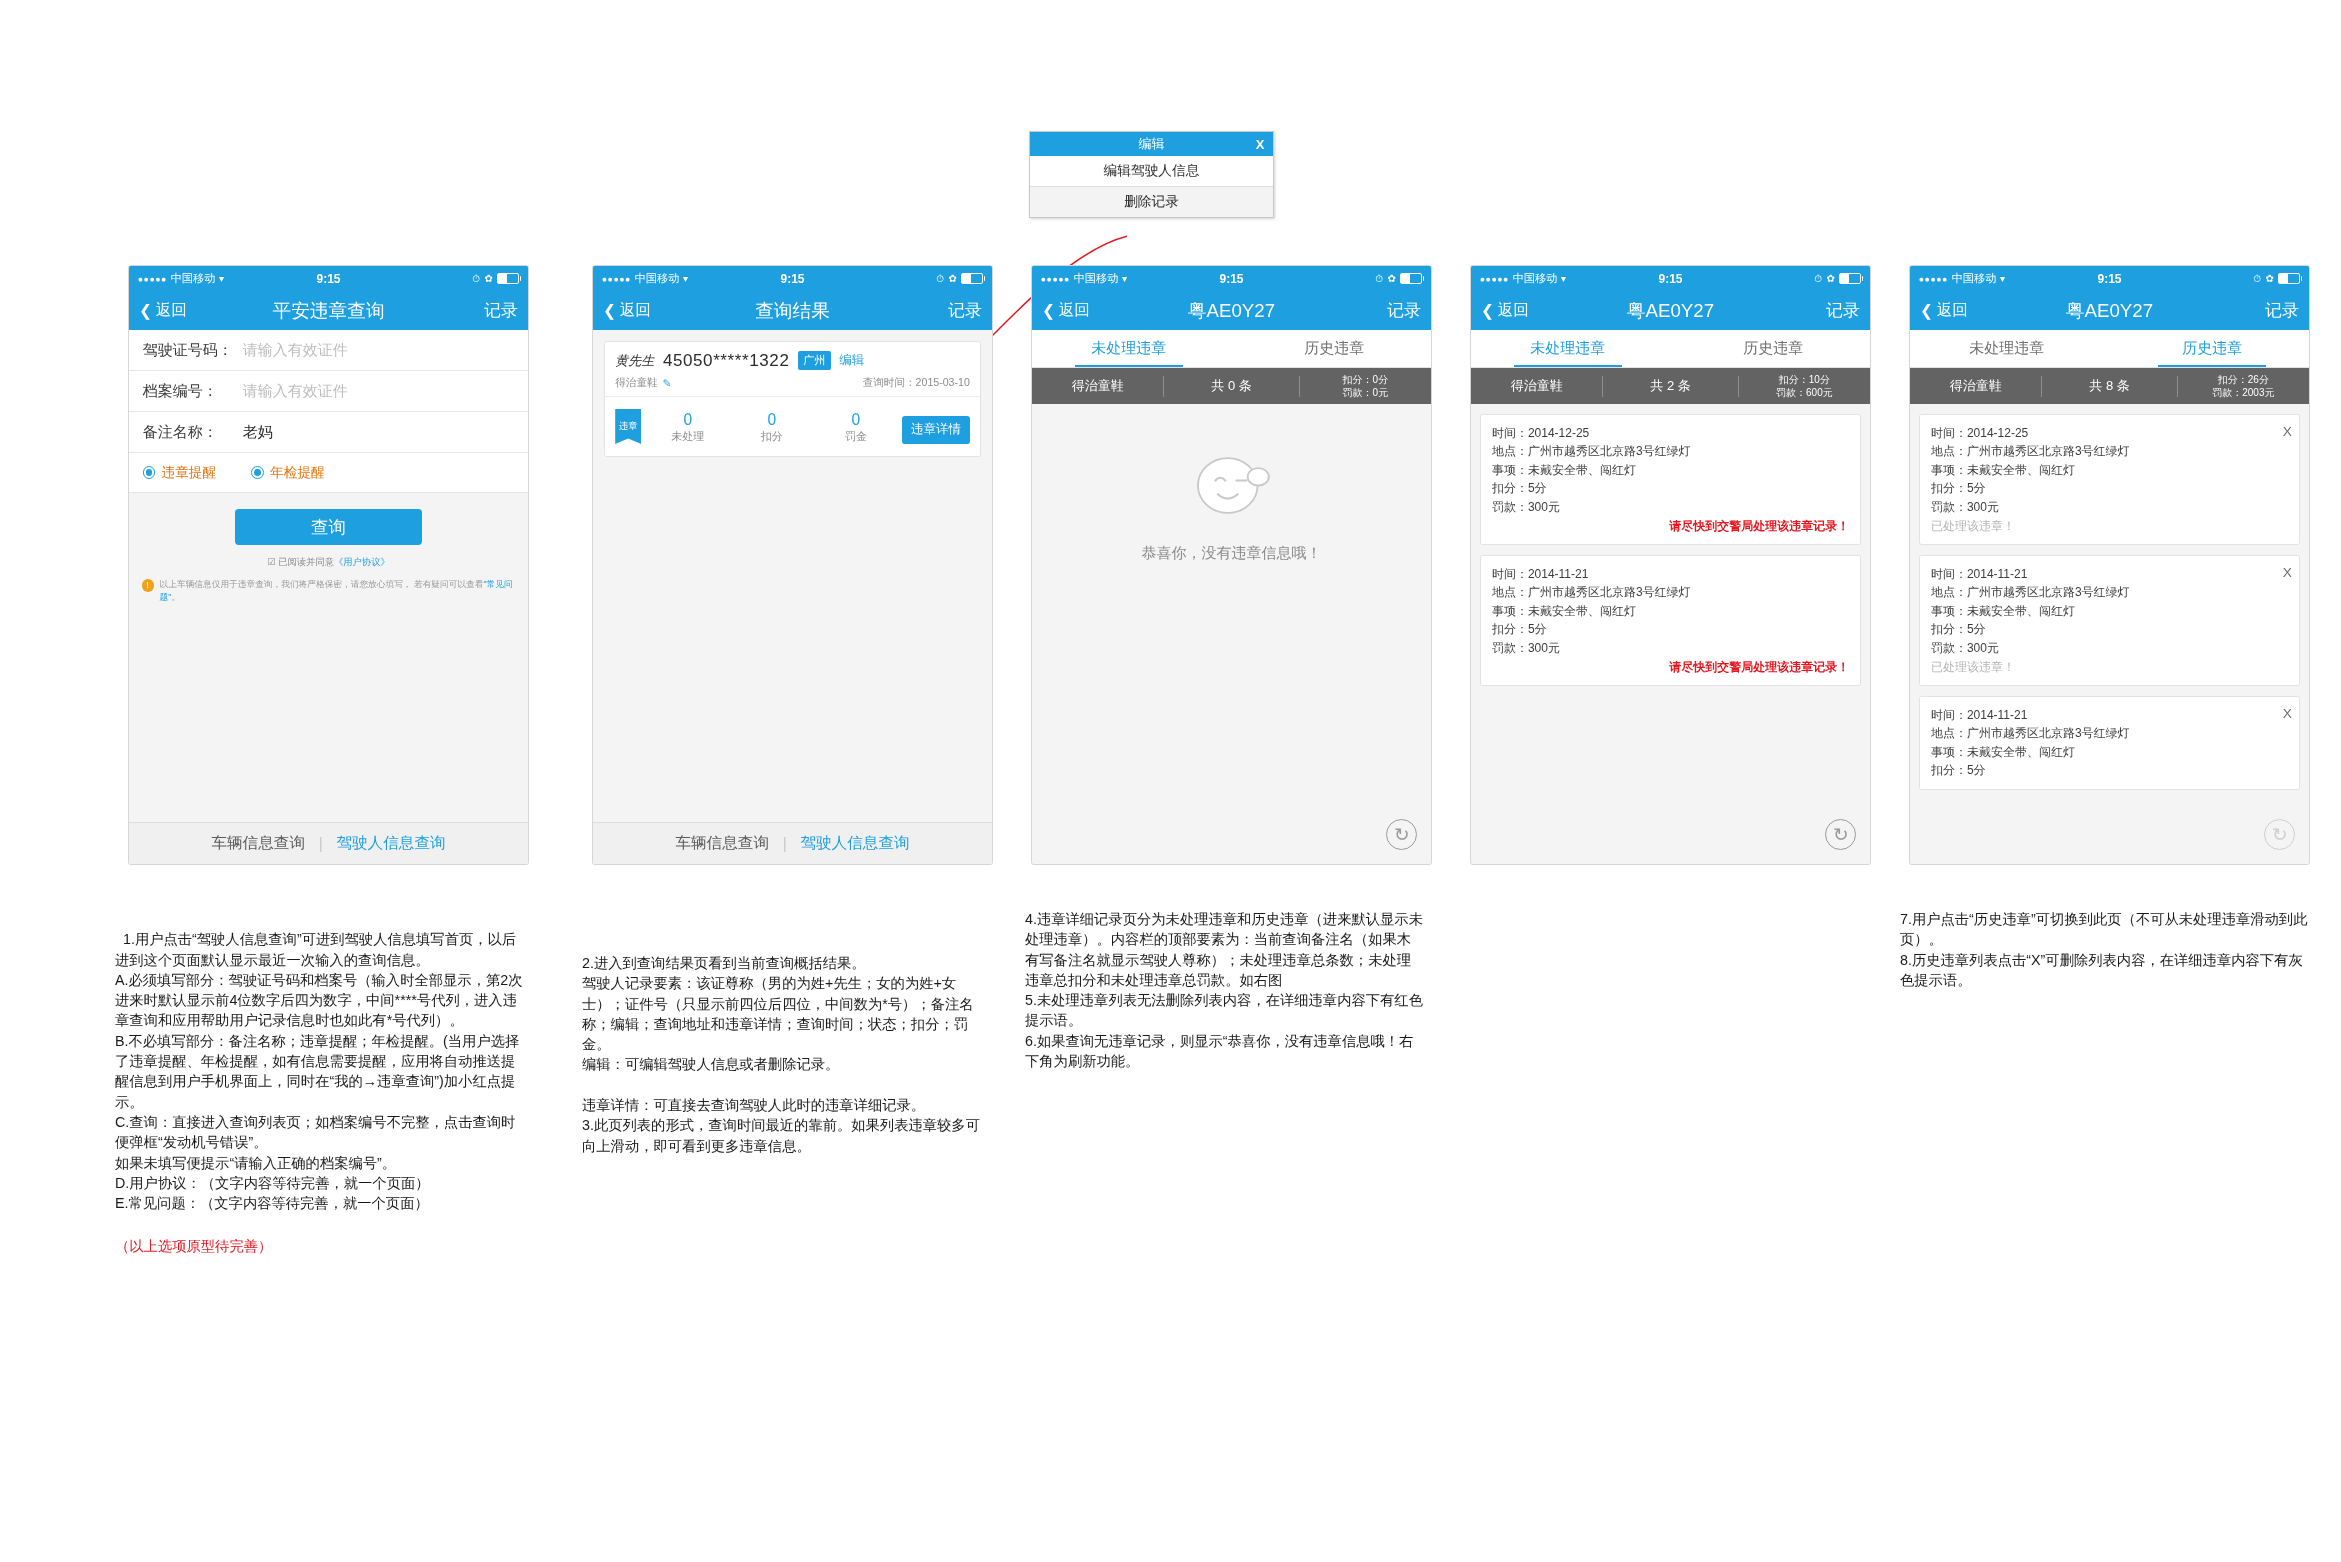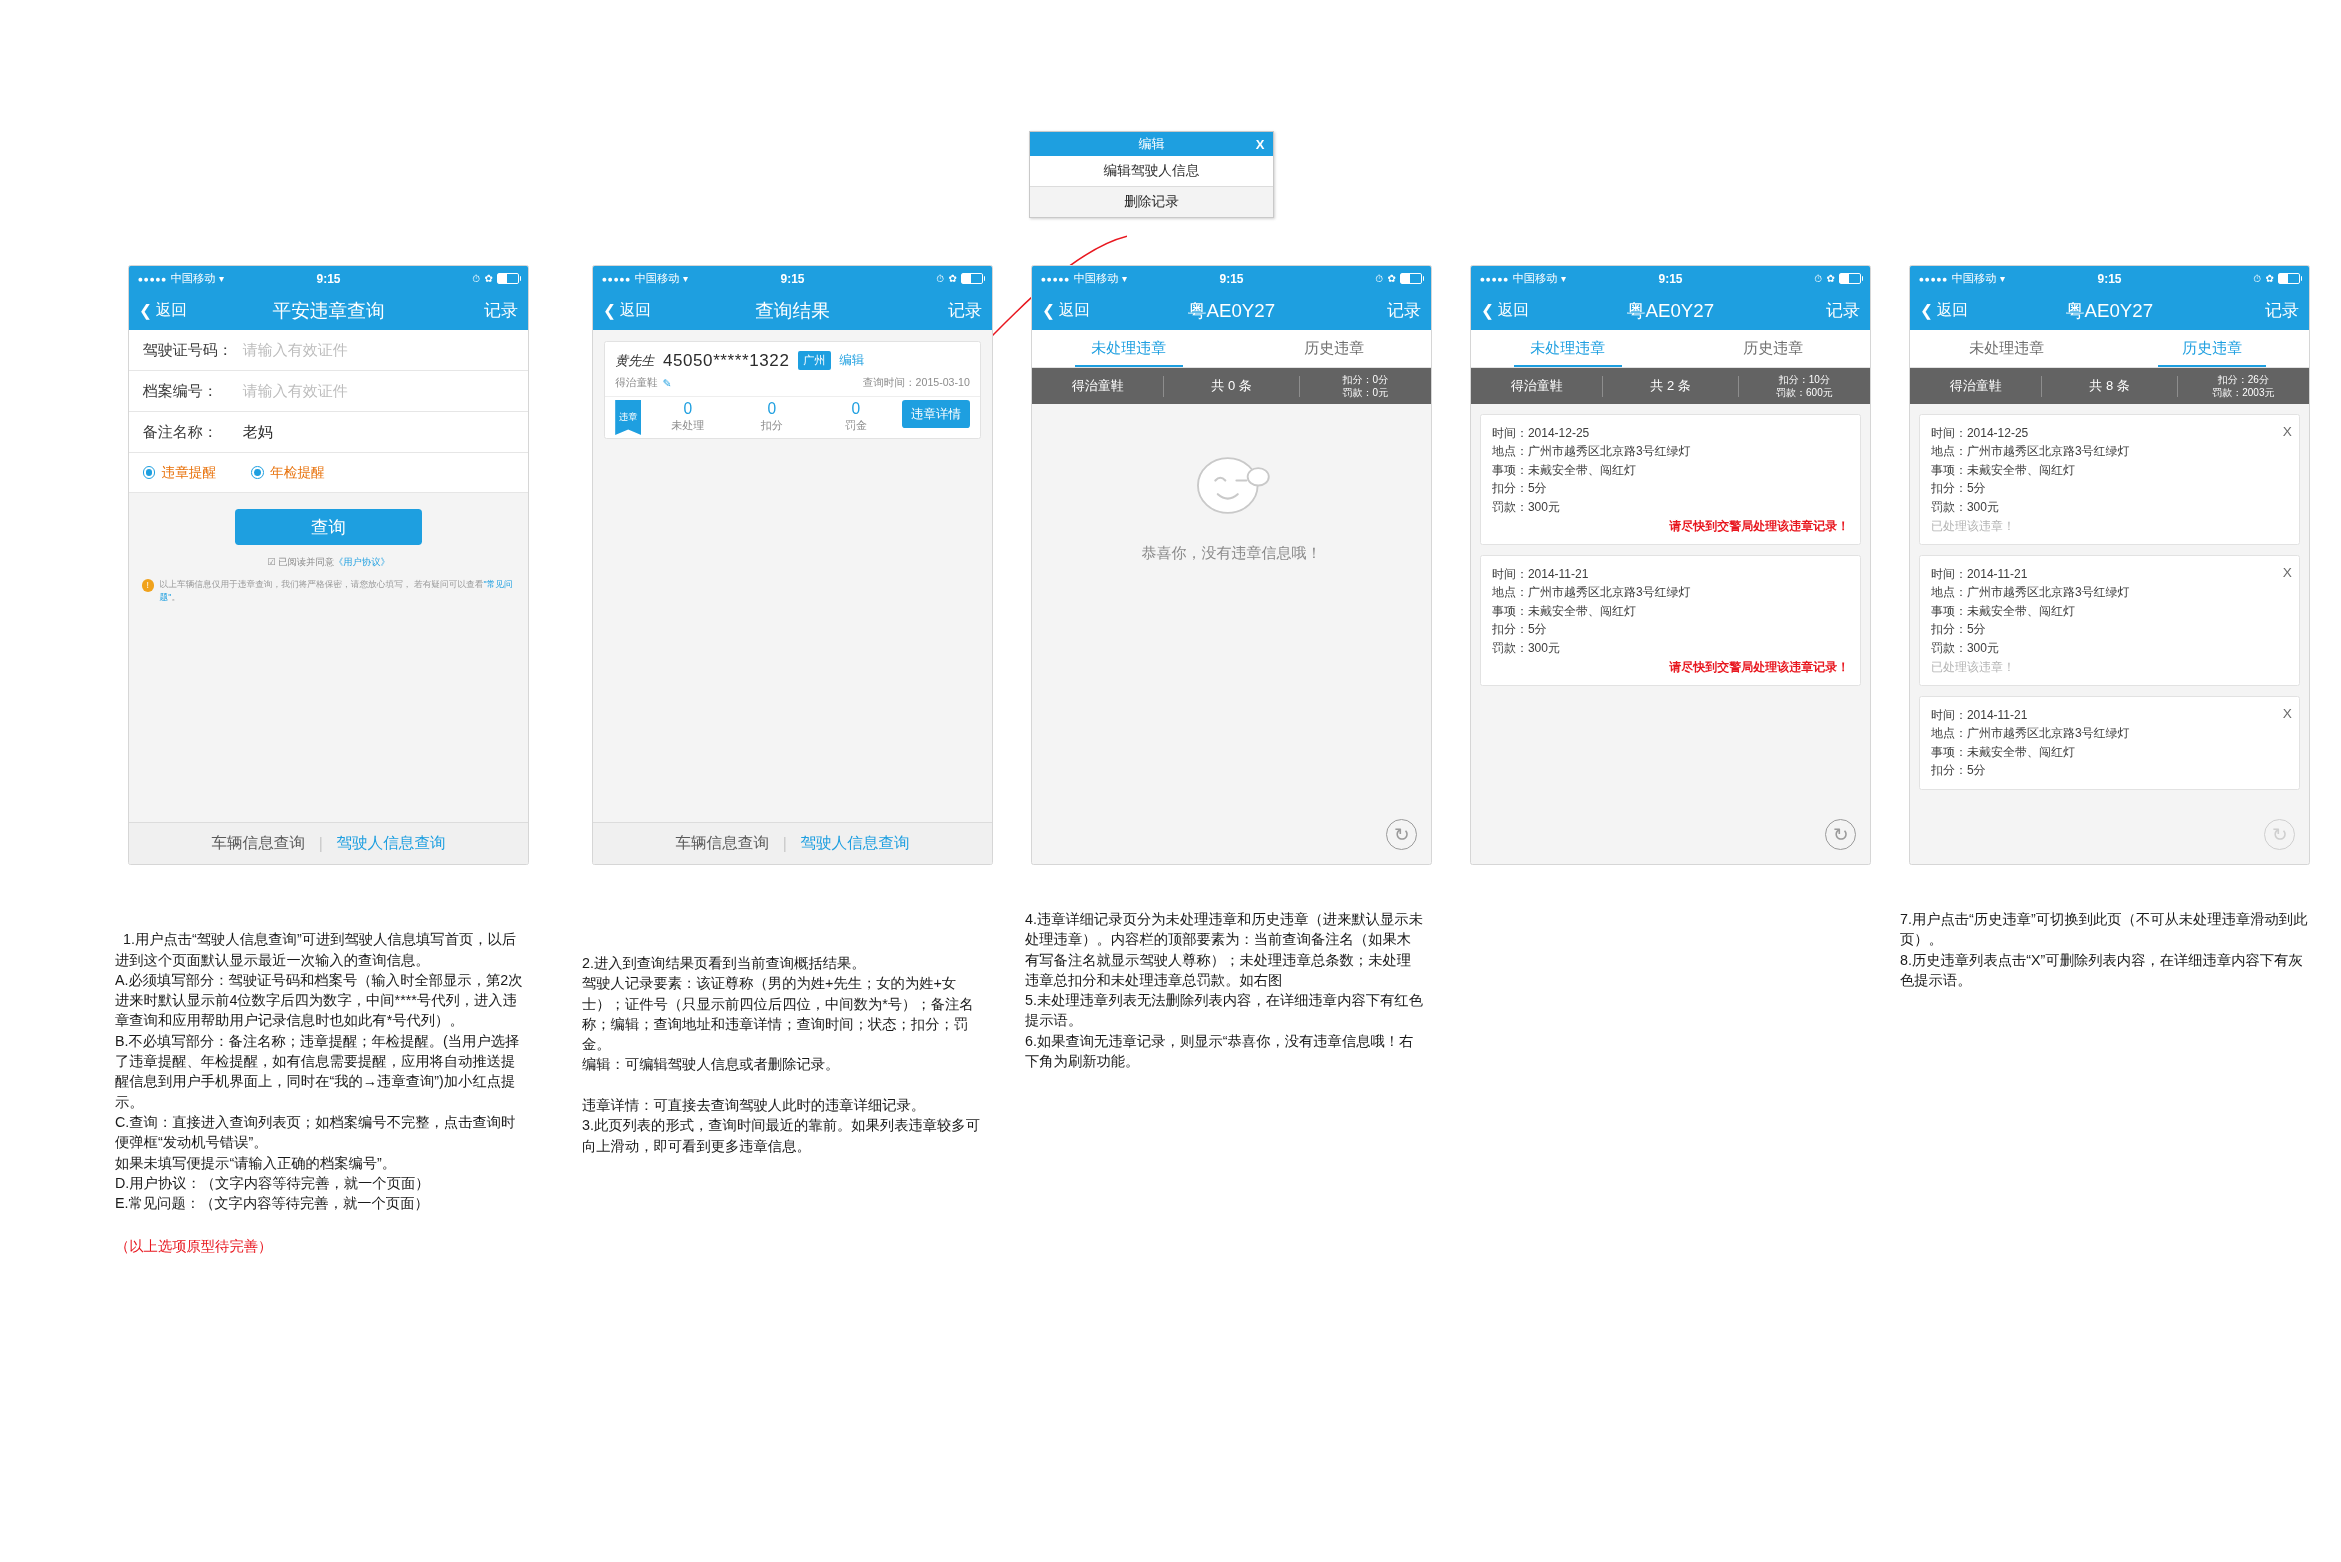--- a/index.html
+++ b/index.html
@@ -51,21 +51,21 @@
   
   .card{margin:11.2px;background:#fff;border:0.6px solid #e2e2e2;border-radius:2.5px;}
   .card-r1{display:flex;align-items:center;padding:8.7px 10px 5px;gap:8.7px;}
   .c-name{font-size:13px;color:#2b2b2b;font-style:italic;}
   .c-plate{font-size:17px;color:#2b2b2b;letter-spacing:0.6px;}
   .c-city{background:#1e9fe0;color:#fff;font-size:11.2px;padding:1.9px 5px;border-radius:1.9px;}
   .c-edit{color:#1e9fe0;font-size:12.5px;}
   .card-r2{display:flex;align-items:center;justify-content:space-between;padding:0 10px 6.2px;font-size:10.6px;color:#8c8c8c;}
   .c-shoe{display:flex;align-items:center;gap:5px;}
   .pen{color:#1e9fe0;}
-  .card-r3{display:flex;align-items:flex-start;border-top:0.6px solid #eee;padding:3px 10px;gap:9px;}
+  .card-r3{display:flex;align-items:flex-end;border-top:0.6px solid #eee;padding:12px 10px;gap:9px;}
   .ribbon{width:26px;height:35px;background:#1e9fe0;color:#fff;font-size:9.3px;line-height:1.1;display:flex;align-items:center;justify-content:center;text-align:center;clip-path:polygon(0 0,100% 0,100% 100%,50% 84%,0 100%);}
   .stat{flex:1;text-align:center;}
   .stat b{display:block;font-size:15.6px;color:#1e9fe0;font-weight:normal;}
   .stat span{font-size:11px;color:#8c8c8c;font-family:Liberation Mono, monospace;}
   .btn-detail{background:#1e9fe0;color:#fff;font-size:12.5px;border-radius:3.1px;padding:5.6px 8.7px;}
 
   
   .subtabs{height:37px;background:#fff;display:flex;border-bottom:0.6px solid #e2e2e2;gap:12px;}
   .subtab{flex:1;display:flex;align-items:center;justify-content:center;font-size:15px;color:#6f6f6f;position:relative;}
   .subtab.active{color:#1e9fe0;}

